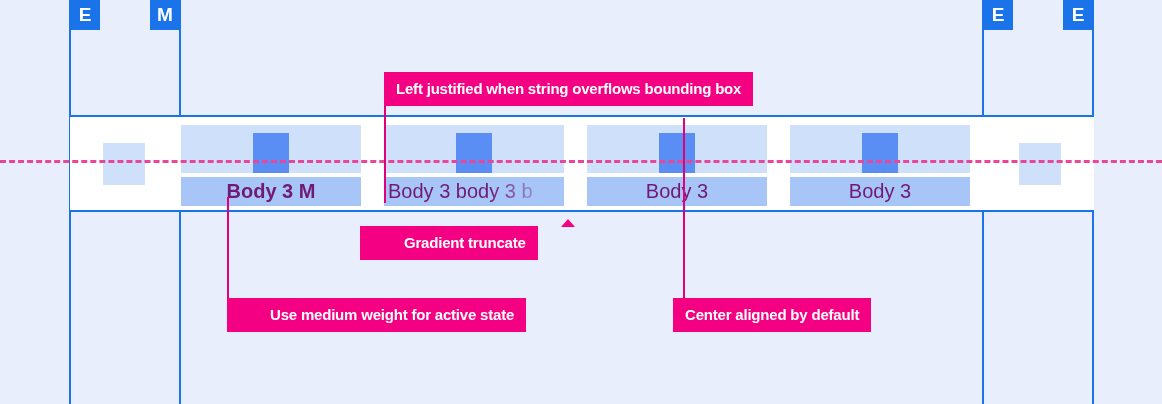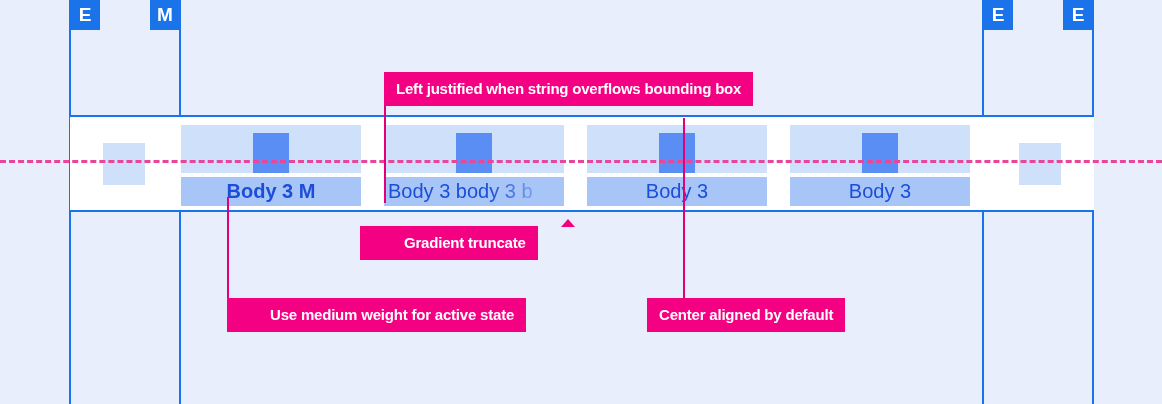--- a/index.html
+++ b/index.html
@@ -97,21 +97,21 @@
     overflow: hidden;
   }
   .tab .label {
     position: absolute;
     top: 0;
     left: 0;
     width: 100%;
     height: 45px;
     line-height: 29px;
     font-size: 20px;
-    color: #1d4ed8;
+    color: #701a75;
     text-align: center;
     white-space: nowrap;
   }
   .tab.active .label {
     font-weight: bold;
   }
   .tab.overflow .label {
     text-align: left;
     width: auto;
     padding-left: 4px;
@@ -228,15 +228,15 @@
   <div class="leader" style="left:384px; top:103px; height:100px;"></div>
   <div class="callout" style="left:384px; top:72px;">Left justified when string overflows bounding box</div>
 
   <div class="notch" style="left:561px; top:219px;"></div>
   <div class="callout" style="left:360px; top:226px;padding-left:44px;">Gradient truncate</div>
 
   <div class="leader" style="left:227px; top:197px; height:103px;"></div>
   <div class="callout" style="left:227px; top:298px;padding-left:43px;">Use medium weight for active state</div>
 
   <div class="leader" style="left:683px; top:118px; height:182px;"></div>
-  <div class="callout" style="left:647px; top:298px;">Center aligned by default</div>
+  <div class="callout" style="left:673px; top:298px;">Center aligned by default</div>
 
 </div>
 
 </body></html>

